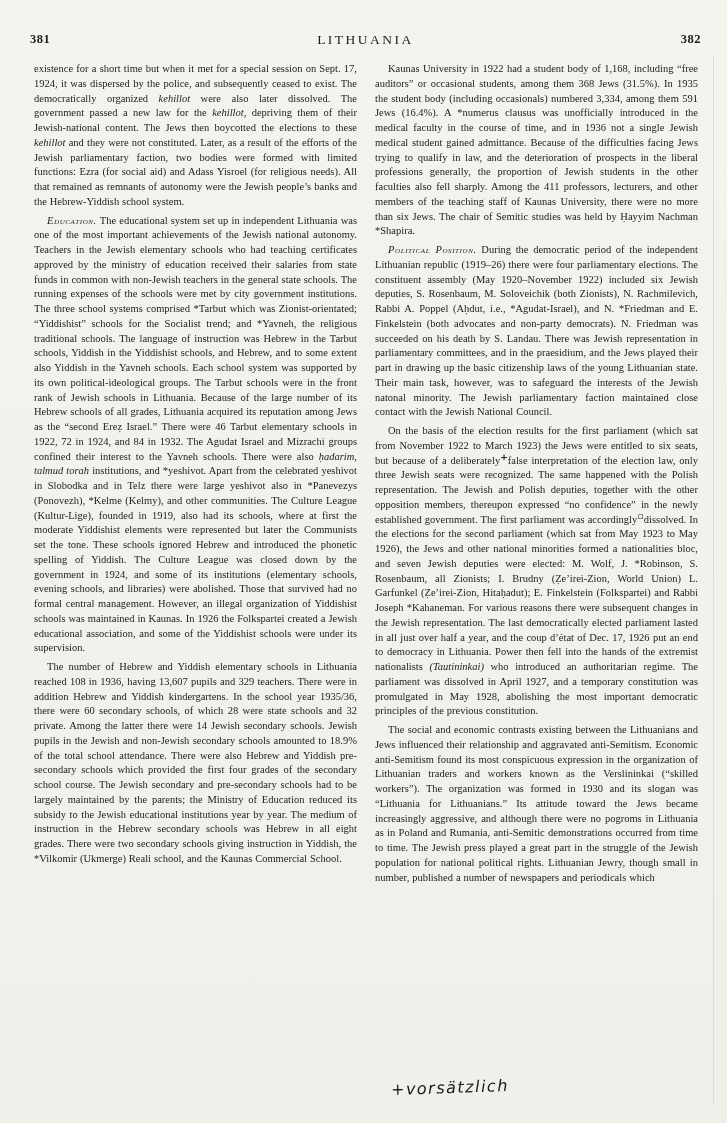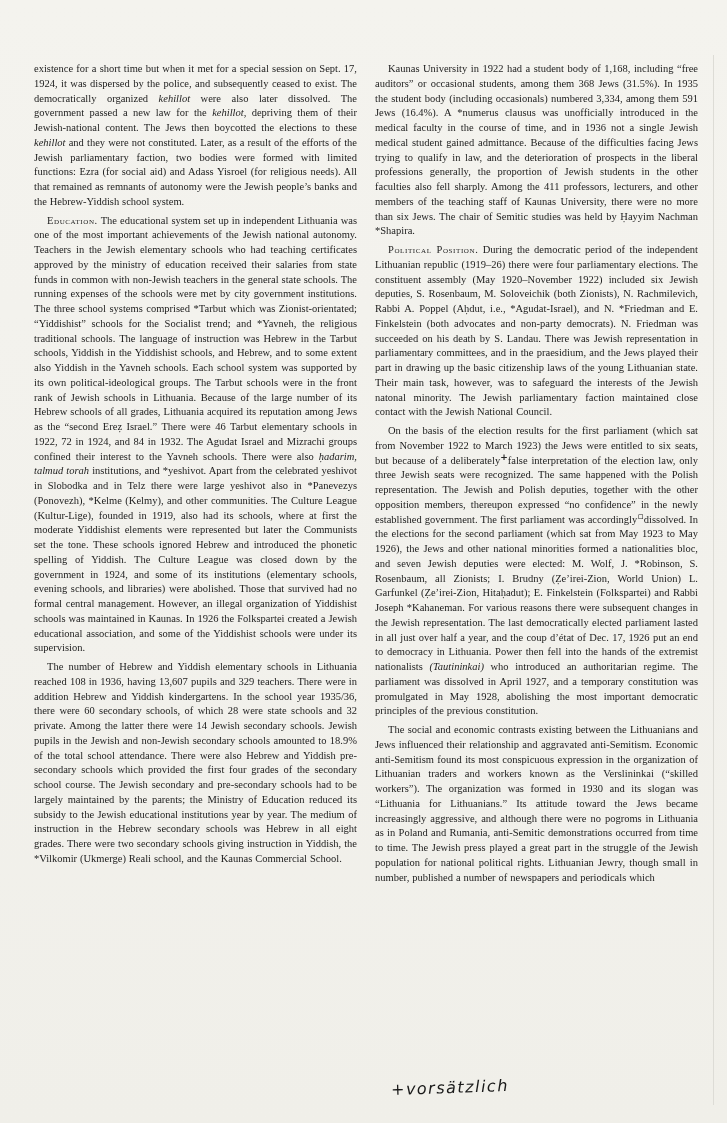--- a/index.html
+++ b/index.html
@@ -37,39 +37,44 @@
   .column { width: 331px; }
   .para {
     margin: 4px;
     font-size: 10.5px;
     line-height: 14.75px;
     text-align: justify;
     word-spacing: 0.3px;
   }
   .para.indent { text-indent: 13px; }
   .i { font-style: italic; }
-  .sc { font-variant: small-caps; letter-spacing: 0.6px; }
+  .sc { font-variant: small-caps; letter-spacing: 0.6px; font-style: italic; }
   .sup {
     font-size: 9px; vertical-align: super; line-height: 0;
     font-family: "DejaVu Sans", sans-serif; font-weight: bold; color: #222;
   }
   .annotation {
     position: absolute; left: 391px; top: 1078px;
     font-family: "DejaVu Sans", sans-serif;
     font-style: italic;
     font-size: 16px; letter-spacing: 1.5px;
     transform: rotate(-2deg);
     color: #191919;
     white-space: nowrap;
   }
 </style>
 </head>
 <body style="--paper: #f3f2ed; --ink: #1c1c1c;">
 
 <div class="page">
+  <div class="page-header">
+    <span class="page-num">381</span>
+    <span class="page-title">LITHUANIA</span>
+    <span class="page-num">382</span>
+  </div>
 
   <div class="columns">
     <div class="column">
         <p class="para"><span>existence for a short time but when it met for a special session on Sept. 17, 1924, it was dispersed by the police, and subsequently ceased to exist. The democratically organized </span><span class="i">kehillot</span><span> were also later dissolved. The government passed a new law for the </span><span class="i">kehillot</span><span>, depriving them of their Jewish-national content. The Jews then boycotted the elections to these </span><span class="i">kehillot</span><span> and they were not constituted. Later, as a result of the efforts of the Jewish parliamentary faction, two bodies were formed with limited functions: Ezra (for social aid) and Adass Yisroel (for religious needs). All that remained as remnants of autonomy were the Jewish people’s banks and the Hebrew-Yiddish school system.</span></p>
         <p class="para indent"><span class="sc">Education.</span><span> The educational system set up in independent Lithuania was one of the most important achievements of the Jewish national autonomy. Teachers in the Jewish elementary schools who had teaching certificates approved by the ministry of education received their salaries from state funds in common with non-Jewish teachers in the general state schools. The running expenses of the schools were met by city government institutions. The three school systems comprised *Tarbut which was Zionist-orientated; “Yiddishist” schools for the Socialist trend; and *Yavneh, the religious traditional schools. The language of instruction was Hebrew in the Tarbut schools, Yiddish in the Yiddishist schools, and Hebrew, and to some extent also Yiddish in the Yavneh schools. Each school system was supported by its own political-ideological groups. The Tarbut schools were in the front rank of Jewish schools in Lithuania. Because of the large number of its Hebrew schools of all grades, Lithuania acquired its reputation among Jews as the “second Ereẓ Israel.” There were 46 Tarbut elementary schools in 1922, 72 in 1924, and 84 in 1932. The Agudat Israel and Mizrachi groups confined their interest to the Yavneh schools. There were also </span><span class="i">ḥadarim, talmud torah</span><span> institutions, and *yeshivot. Apart from the celebrated yeshivot in Slobodka and in Telz there were large yeshivot also in *Panevezys (Ponovezh), *Kelme (Kelmy), and other communities. The Culture League (Kultur-Lige), founded in 1919, also had its schools, where at first the moderate Yiddishist elements were represented but later the Communists set the tone. These schools ignored Hebrew and introduced the phonetic spelling of Yiddish. The Culture League was closed down by the government in 1924, and some of its institutions (elementary schools, evening schools, and libraries) were abolished. Those that survived had no formal central management. However, an illegal organization of Yiddishist schools was maintained in Kaunas. In 1926 the Folkspartei created a Jewish educational association, and some of the Yiddishist schools were under its supervision.</span></p>
         <p class="para indent"><span>The number of Hebrew and Yiddish elementary schools in Lithuania reached 108 in 1936, having 13,607 pupils and 329 teachers. There were in addition Hebrew and Yiddish kindergartens. In the school year 1935/36, there were 60 secondary schools, of which 28 were state schools and 32 private. Among the latter there were 14 Jewish secondary schools. Jewish pupils in the Jewish and non-Jewish secondary schools amounted to 18.9% of the total school attendance. There were also Hebrew and Yiddish pre-secondary schools which provided the first four grades of the secondary school course. The Jewish secondary and pre-secondary schools had to be largely maintained by the parents; the Ministry of Education reduced its subsidy to the Jewish educational institutions year by year. The medium of instruction in the Hebrew secondary schools was Hebrew in all eight grades. There were two secondary schools giving instruction in Yiddish, the *Vilkomir (Ukmerge) Reali school, and the Kaunas Commercial School.</span></p>
       </div>
     <div class="column">
         <p class="para indent"><span>Kaunas University in 1922 had a student body of 1,168, including “free auditors” or occasional students, among them 368 Jews (31.5%). In 1935 the student body (including occasionals) numbered 3,334, among them 591 Jews (16.4%). A *numerus clausus was unofficially introduced in the medical faculty in the course of time, and in 1936 not a single Jewish medical student gained admittance. Because of the difficulties facing Jews trying to qualify in law, and the deterioration of prospects in the liberal professions generally, the proportion of Jewish students in the other faculties also fell sharply. Among the 411 professors, lecturers, and other members of the teaching staff of Kaunas University, there were no more than six Jews. The chair of Semitic studies was held by Ḥayyim Nachman *Shapira.</span></p>
         <p class="para indent"><span class="sc">Political Position.</span><span> During the democratic period of the independent Lithuanian republic (1919–26) there were four parliamentary elections. The constituent assembly (May 1920–November 1922) included six Jewish deputies, S. Rosenbaum, M. Soloveichik (both Zionists), N. Rachmilevich, Rabbi A. Poppel (Aḥdut, i.e., *Agudat-Israel), and N. *Friedman and E. Finkelstein (both advocates and non-party democrats). N. Friedman was succeeded on his death by S. Landau. There was Jewish representation in parliamentary committees, and in the praesidium, and the Jews played their part in drawing up the basic citizenship laws of the young Lithuanian state. Their main task, however, was to safeguard the interests of the Jewish natonal minority. The Jewish parliamentary faction maintained close contact with the Jewish National Council.</span></p>

